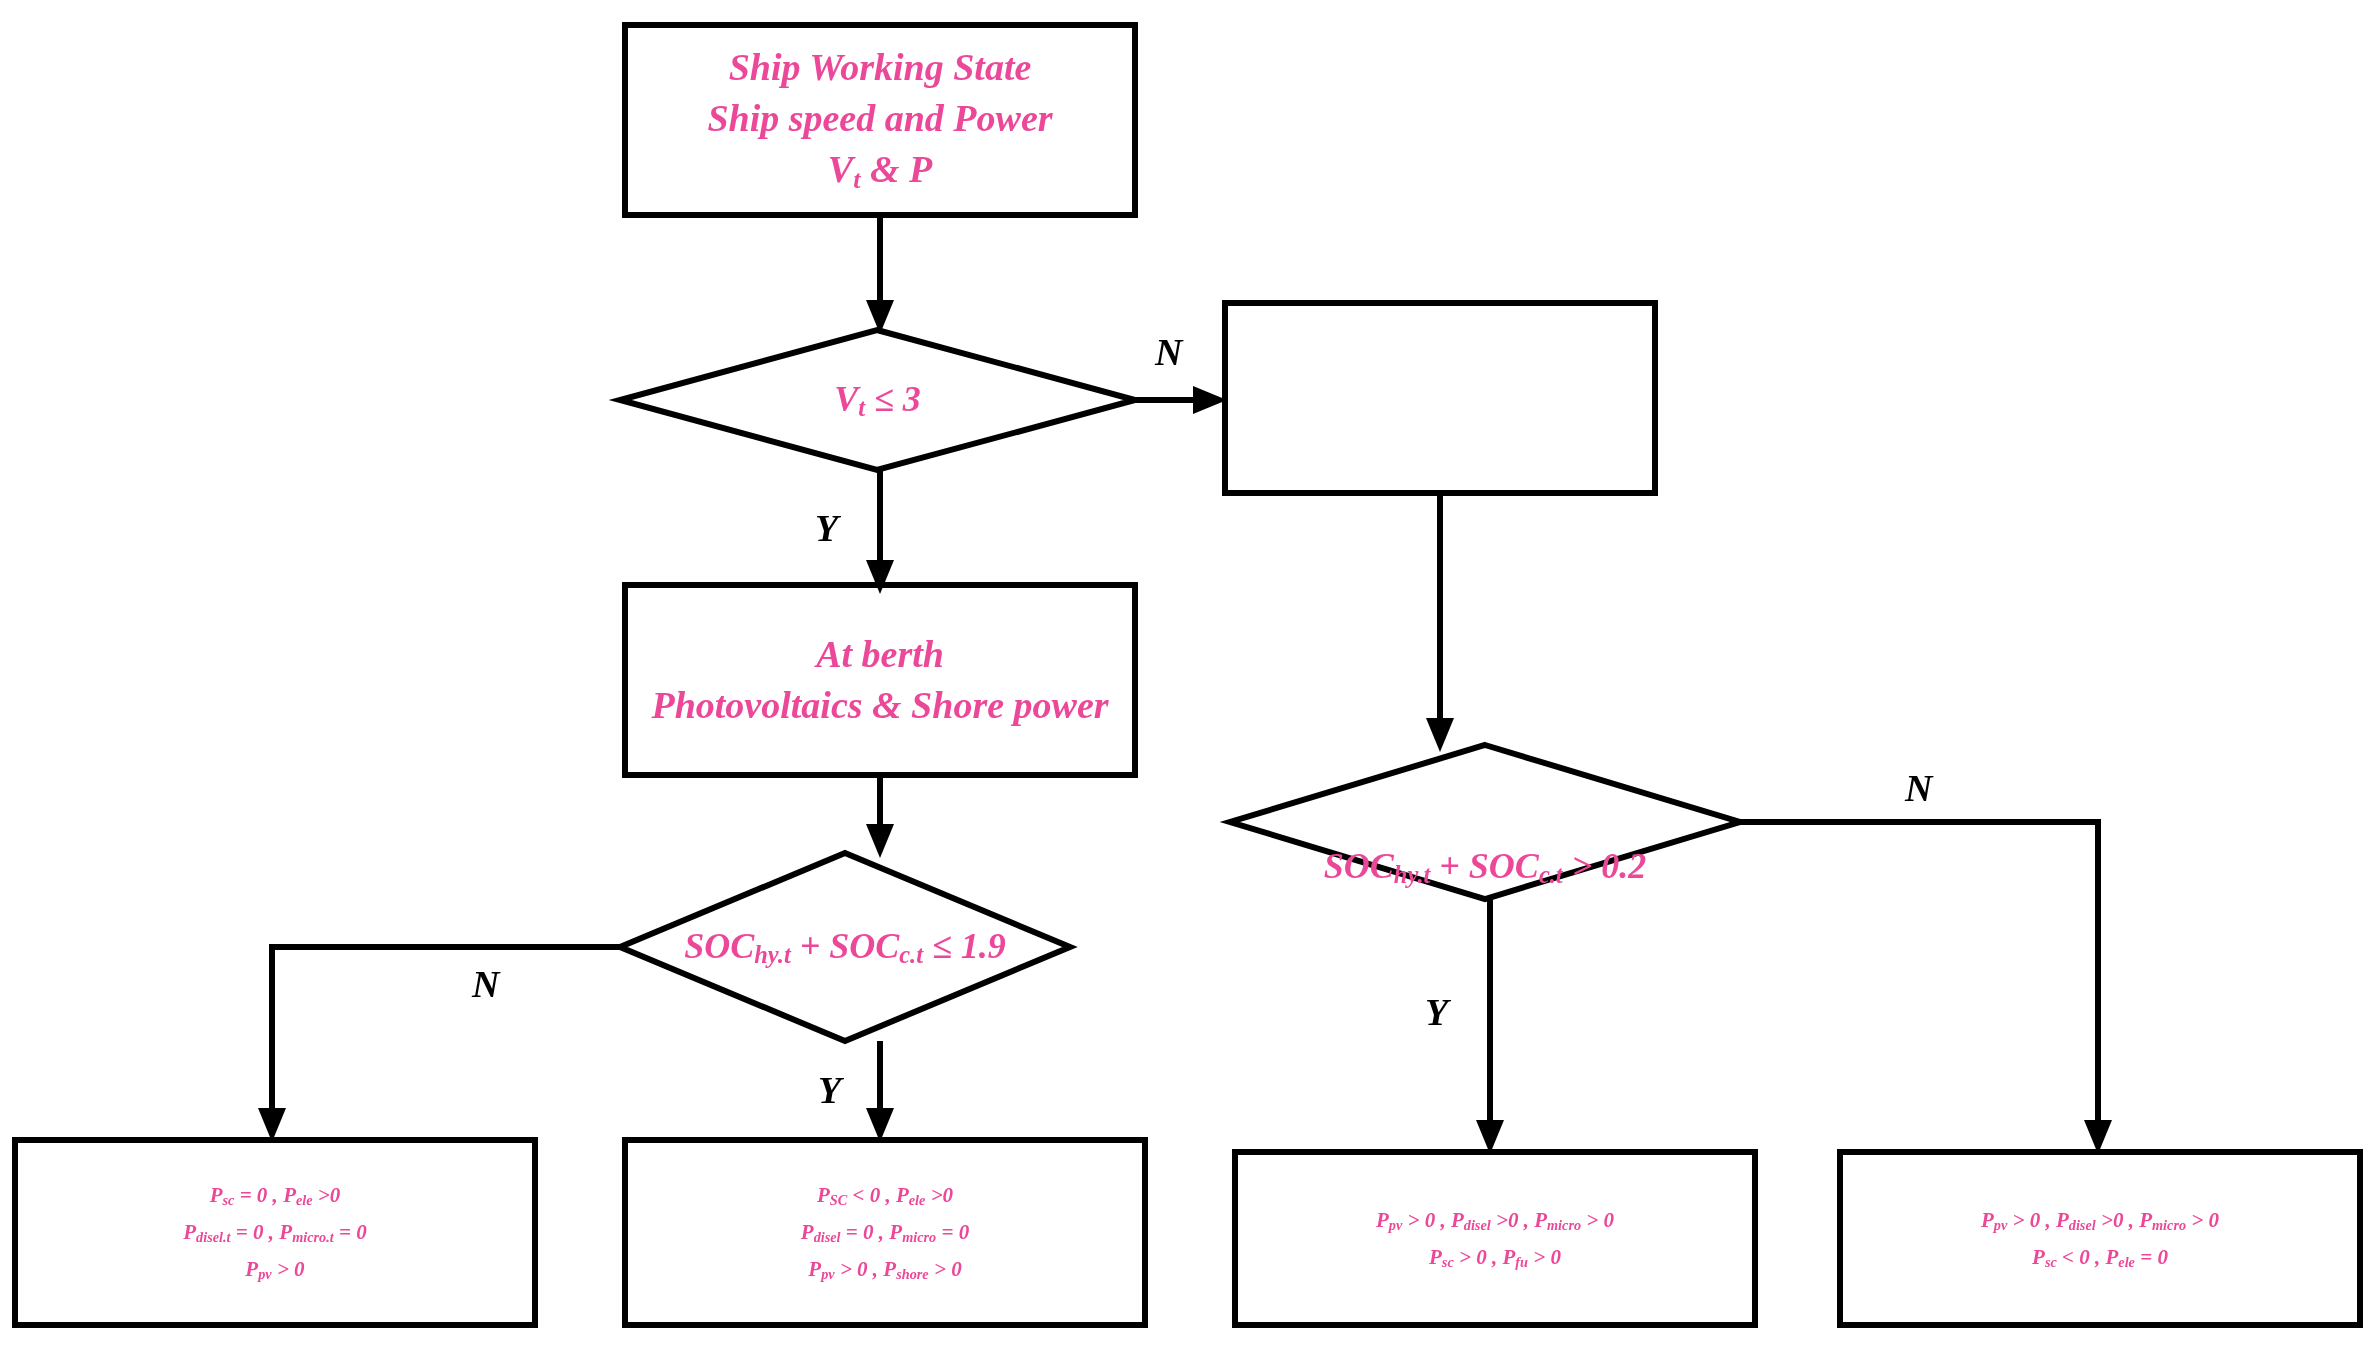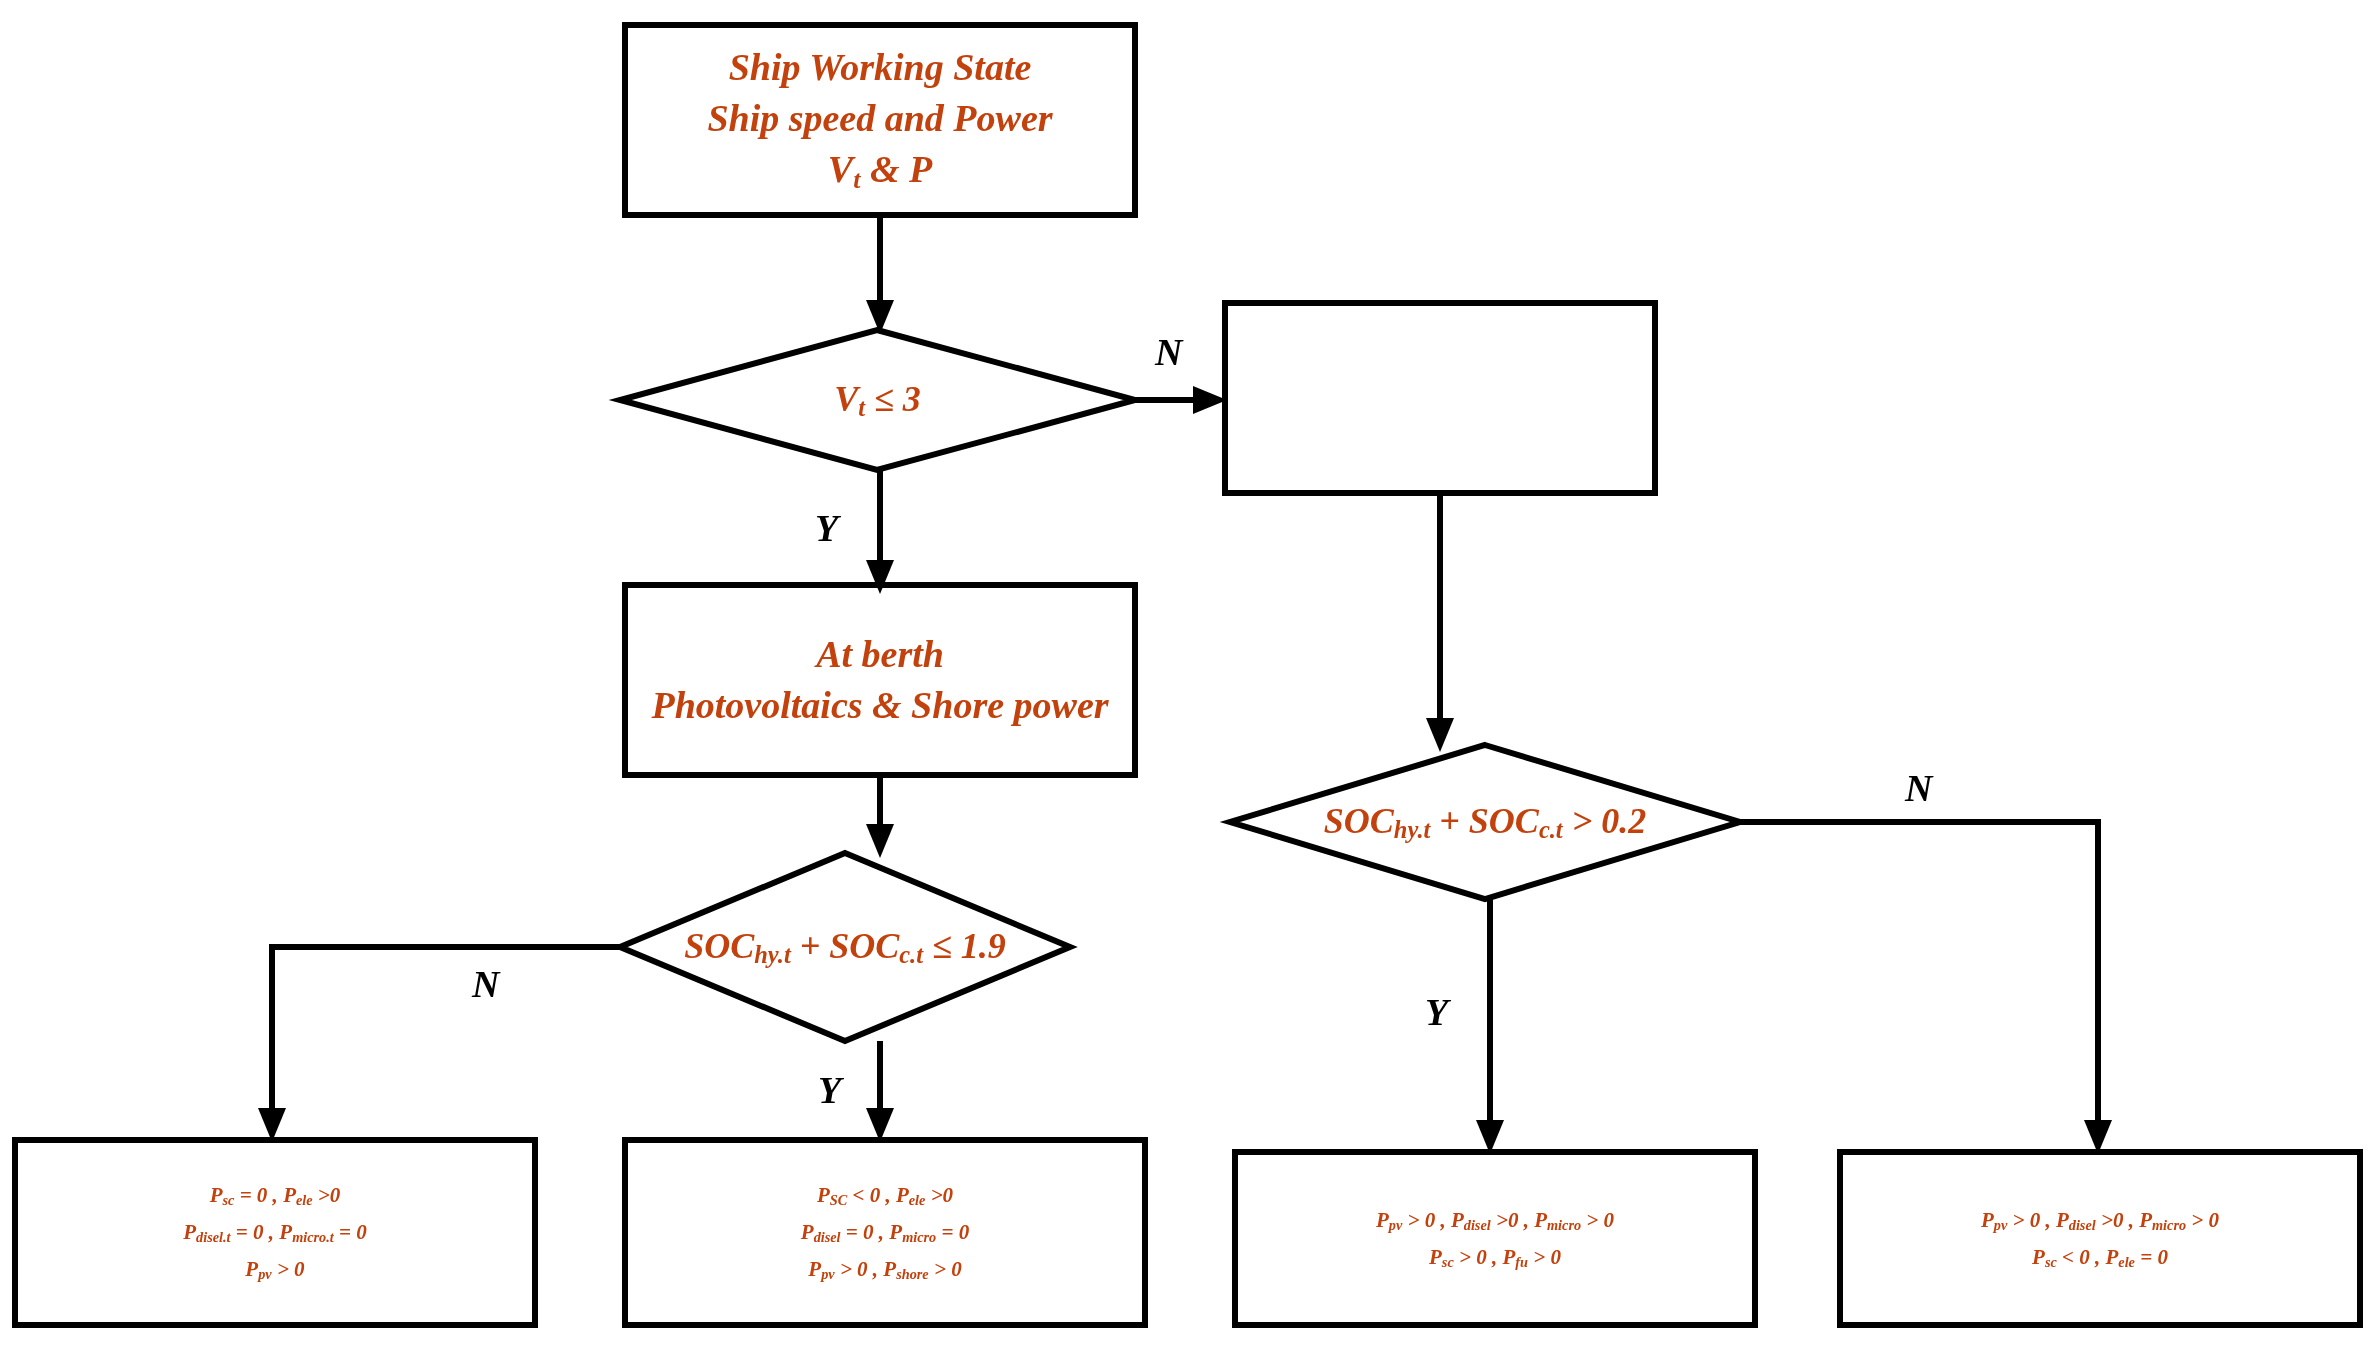--- a/index.html
+++ b/index.html
@@ -40,21 +40,21 @@
   }
   .node-text {
     position: absolute;
     display: flex;
     flex-direction: column;
     align-items: center;
     justify-content: center;
     text-align: center;
     font-weight: bold;
     font-style: italic;
-    color: #c2410c;
+    color: #ec4899;
     line-height: 1.34;
     white-space: nowrap;
     pointer-events: none;
   }
   .ln { display: block; }
   .proc-text { font-size: 38px; }
   .dec-text  { font-size: 36px; }
   .res-text  { font-size: 21px; line-height: 1.75; }
   .branch-label {
     position: absolute;
@@ -137,21 +137,21 @@
 
   <div class="node-text proc-text" style="left:625px; top:585px; width:510px; height:190px;">
     <span class="ln">At berth</span>
     <span class="ln">Photovoltaics &amp; Shore power</span>
   </div>
 
   <div class="node-text dec-text" style="left:620px; top:877px; width:450px; height:140px;">
     <span class="ln"><span>SOC</span><sub>hy.t</sub><span> + </span><span>SOC</span><sub>c.t</sub><span> ≤ 1.9</span></span>
   </div>
 
-  <div class="node-text dec-text" style="left:1230px; top:752px; width:510px; height:140px;">
+  <div class="node-text dec-text" style="left:1230px; top:752px; width:510px; height:140px;justify-content:flex-end;">
     <span class="ln"><span>SOC</span><sub>hy.t</sub><span> + </span><span>SOC</span><sub>c.t</sub><span> &gt; 0.2</span></span>
   </div>
 
   <div class="node-text res-text" id="result-1-label" style="left:15px; top:1140px; width:520px; height:185px;">
       <span class="ln"><span>P</span><sub>sc</sub><span> = 0 , </span><span>P</span><sub>ele</sub><span> &gt;0</span></span>
       <span class="ln"><span>P</span><sub>disel.t</sub><span> = 0 , </span><span>P</span><sub>micro.t</sub><span> = 0</span></span>
       <span class="ln"><span>P</span><sub>pv</sub><span> &gt; 0</span></span>
     </div>
 
   <div class="node-text res-text" id="result-2-label" style="left:625px; top:1140px; width:520px; height:185px;">

